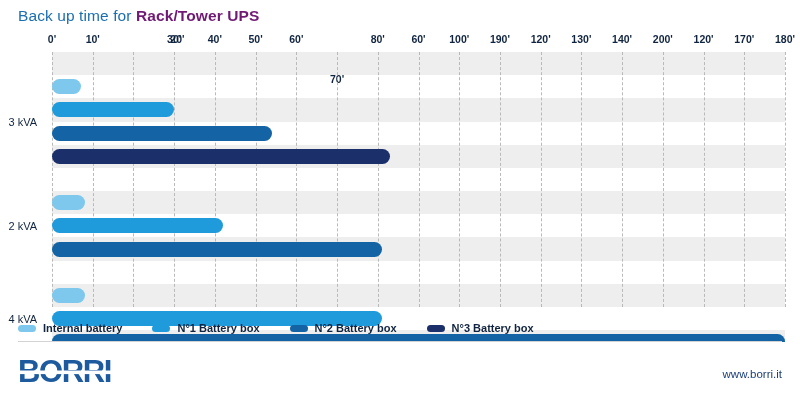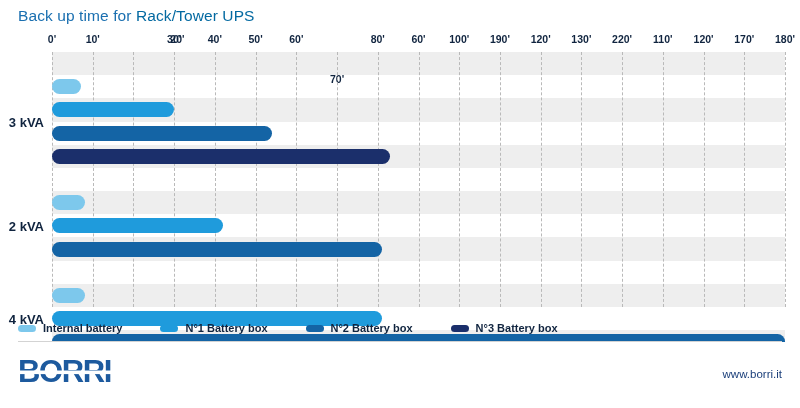--- a/index.html
+++ b/index.html
@@ -21,22 +21,22 @@
   #chart-title {
     position: absolute;
     left: 18px;
     top: 7px;
     font-size: 15.5px;
     letter-spacing: 0.1px;
     color: #1a6fb0;
     white-space: nowrap;
   }
   #chart-title .strong {
-    font-weight: normal;
-    color: #0369a1;
+    font-weight: bold;
+    color: #701a75;
   }
 
   
   #plot-area {
     position: absolute;
     left: 52px;
     top: 52px;
     width: 733px;
     height: 255px;
   }
@@ -79,44 +79,44 @@
   
   .bar {
     position: absolute;
     left: 0;
     border-radius: 8px;
   }
 
   
   .group-label {
     position: absolute;
-    right: 0;
+    right: 7px;
     transform: translateY(-50%);
-    font-size: 13px;
-    font-weight: bold;
+    font-size: 11px;
+    font-weight: normal;
     color: #10243f;
     white-space: nowrap;
   }
   #group-labels {
     position: absolute;
     left: 0;
     top: 52px;
     width: 44px;
     height: 255px;
   }
 
   
   #legend {
     position: absolute;
     left: 18px;
     top: 318px;
     height: 20px;
     display: flex;
     align-items: center;
-    gap: 16px;
+    gap: 8px;
   }
   .legend-item {
     display: flex;
     align-items: center;
     margin-right: 22px;
     white-space: nowrap;
   }
   .legend-swatch {
     width: 18px;
     height: 7px;
@@ -186,22 +186,22 @@
     <div class="x-tick-label" style="left: 162.889px;">40'</div>
     <div class="x-tick-label" style="left: 203.611px;">50'</div>
     <div class="x-tick-label" style="left: 244.333px;">60'</div>
     <div class="x-tick-label" style="left: 285.056px; margin-top: 40px;">70'</div>
     <div class="x-tick-label" style="left: 325.778px;">80'</div>
     <div class="x-tick-label" style="left: 366.5px;">60'</div>
     <div class="x-tick-label" style="left: 407.222px;">100'</div>
     <div class="x-tick-label" style="left: 447.944px;">190'</div>
     <div class="x-tick-label" style="left: 488.667px;">120'</div>
     <div class="x-tick-label" style="left: 529.389px;">130'</div>
-    <div class="x-tick-label" style="left: 570.111px;">220'</div>
-    <div class="x-tick-label" style="left: 610.833px;">110'</div>
+    <div class="x-tick-label" style="left: 570.111px;">140'</div>
+    <div class="x-tick-label" style="left: 610.833px;">200'</div>
     <div class="x-tick-label" style="left: 651.556px;">120'</div>
     <div class="x-tick-label" style="left: 692.278px;">170'</div>
     <div class="x-tick-label" style="left: 733px;">180'</div>
   </div>
 
 <div id="group-labels">
     <div class="group-label" style="top: 69.5455px;">3 kVA</div>
     <div class="group-label" style="top: 173.864px;">2 kVA</div>
     <div class="group-label" style="top: 266.591px;">4 kVA</div>
   </div>

